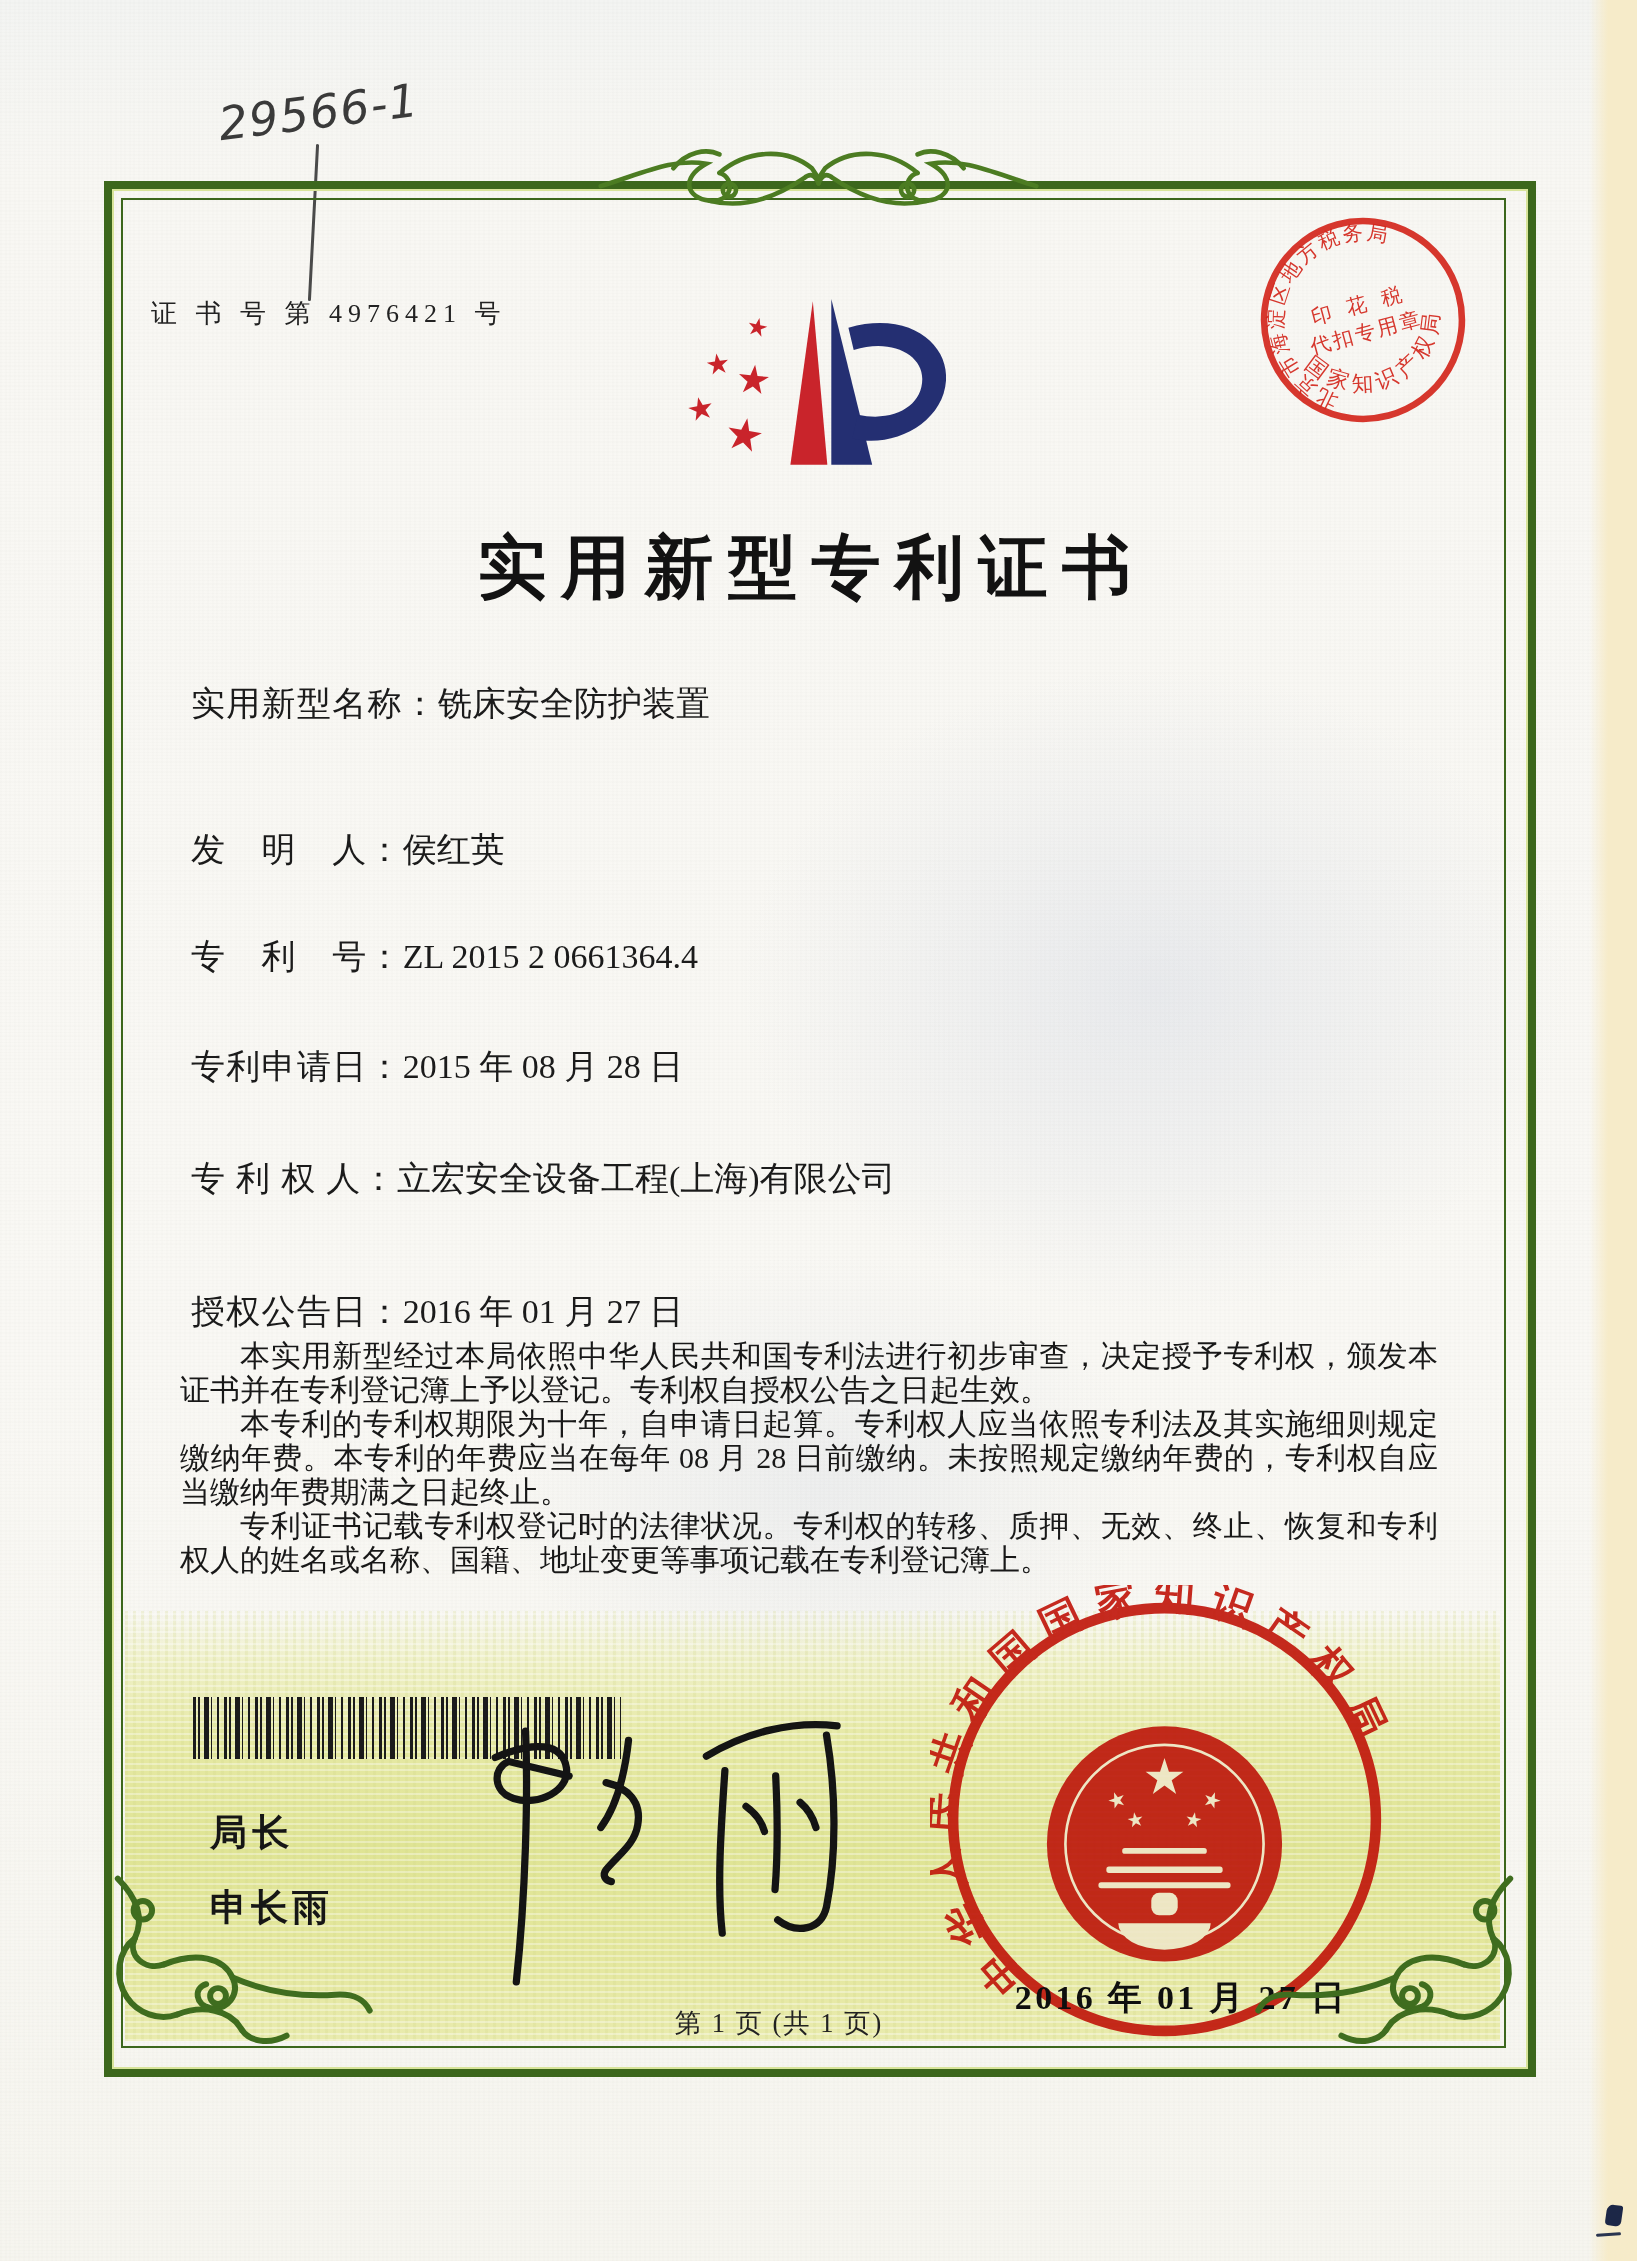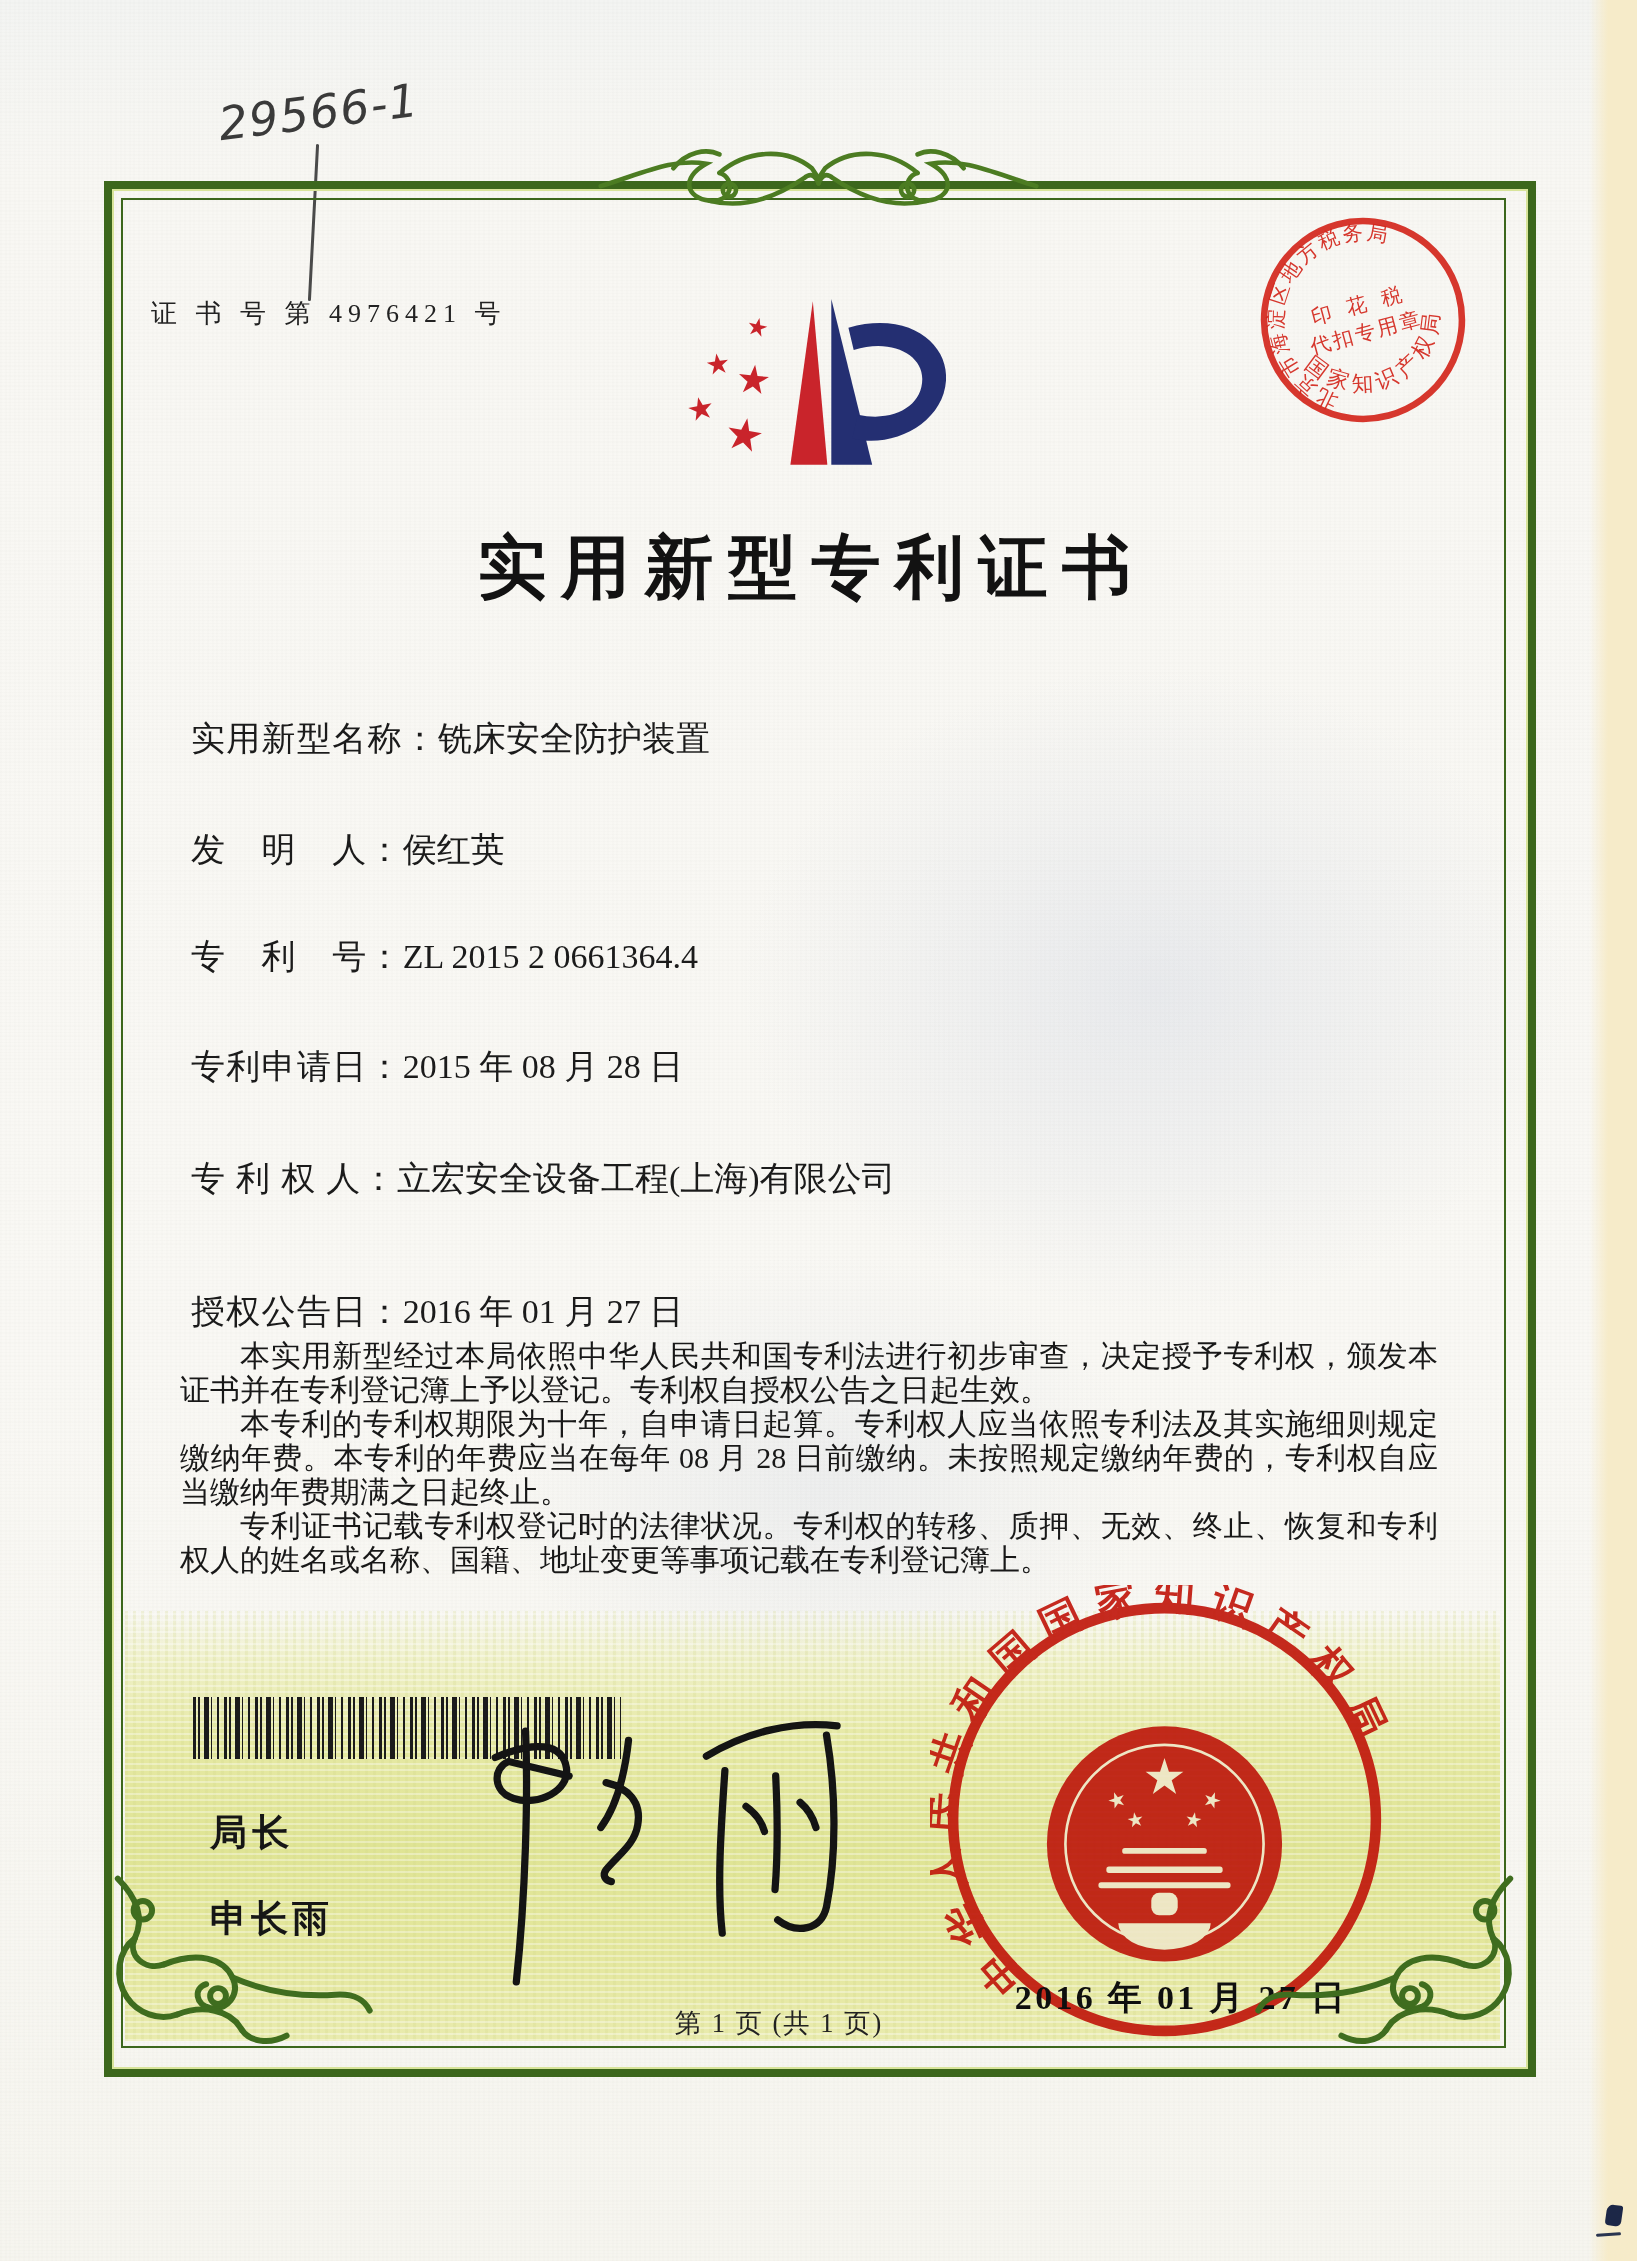--- a/index.html
+++ b/index.html
@@ -25,27 +25,27 @@
     background:repeating-linear-gradient(0deg, rgba(255,255,255,.35) 0 2px, rgba(255,255,255,0) 2px 6px),
                repeating-linear-gradient(90deg, rgba(210,216,140,.25) 0 3.3px, rgba(255,255,255,0) 3.3px 8px);}
   .handwritten{position:absolute;left:218px;top:85px;font-family:"DejaVu Sans",sans-serif;font-style:italic;
     font-size:46px;color:#3a3a3a;transform:rotate(-7deg);letter-spacing:1.3px;}
   .hand-stroke{position:absolute;left:312px;top:144px;width:2.6px;height:157px;background:#4a4a4a;transform:rotate(3deg);border-radius:1.3px;}
   .cert-no{position:absolute;left:151px;top:296px;font-size:26px;letter-spacing:6px;color:#222;}
   .title{position:absolute;left:224px;top:522px;width:1175px;text-align:center;font-size:69px;font-weight:bold;
     letter-spacing:14.5px;color:#121212;}
   .field-row{position:absolute;left:191px;width:1294px;font-size:34px;color:#1b1b1b;white-space:nowrap;}
   .field-label{letter-spacing:1.3px;}
-  .f0{top:716px}.f1{top:827px}.f2{top:934px}.f3{top:1044px}.f4{top:1156px}.f5{top:1289px}
+  .f0{top:681px}.f1{top:827px}.f2{top:934px}.f3{top:1044px}.f4{top:1156px}.f5{top:1289px}
   .body-text{position:absolute;left:180px;top:1339px;width:1258px;font-size:30px;line-height:34px;text-align:justify;color:#181818;}
   .body-text p{margin:0;text-indent:2em;}
   .barcode{position:absolute;left:193px;top:1697px;width:428px;height:62px;
     background:repeating-linear-gradient(90deg,#1b1b1b 0 3.3px,transparent 3.3px 5.3px,#1b1b1b 5.3px 6.6px,transparent 6.6px 10.6px,#1b1b1b 10.6px 16px,transparent 16px 18px,#1b1b1b 18px 19px,transparent 19px 24px,#1b1b1b 24px 26px,transparent 26px 31px);}
   .signoff{position:absolute;left:210px;top:1808px;font-family:"Liberation Sans",sans-serif;font-weight:bold;font-size:37px;color:#161616;letter-spacing:5.3px;}
-  .signoff2{position:absolute;left:210px;top:1883px;font-family:"Liberation Sans",sans-serif;font-weight:bold;font-size:37px;color:#161616;letter-spacing:4px;margin-top:11px;}
+  .signoff2{position:absolute;left:210px;top:1883px;font-family:"Liberation Sans",sans-serif;font-weight:bold;font-size:37px;color:#161616;letter-spacing:4px;}
   .seal-date{position:absolute;left:957px;top:1975px;width:449px;text-align:center;font-size:34px;letter-spacing:3.3px;color:#0f0f0f;font-weight:bold;}
   .footer-page{position:absolute;left:581px;top:2006px;width:396px;text-align:center;font-size:26.4px;letter-spacing:2px;color:#222;}
   .blob{position:absolute;left:1606px;top:2205px;width:16px;height:21px;background:#1c2747;border-radius:6.6px 2.6px 5.3px 4px;transform:rotate(8deg);}
   .blob-dash{position:absolute;left:1596px;top:2233px;width:25px;height:3.3px;background:#2a3550;border-radius:2px;transform:rotate(-4deg);}
   svg text{font-family:"Liberation Serif",serif;}
 </style>
 </head>
 <body>
 
 <div class="page">

